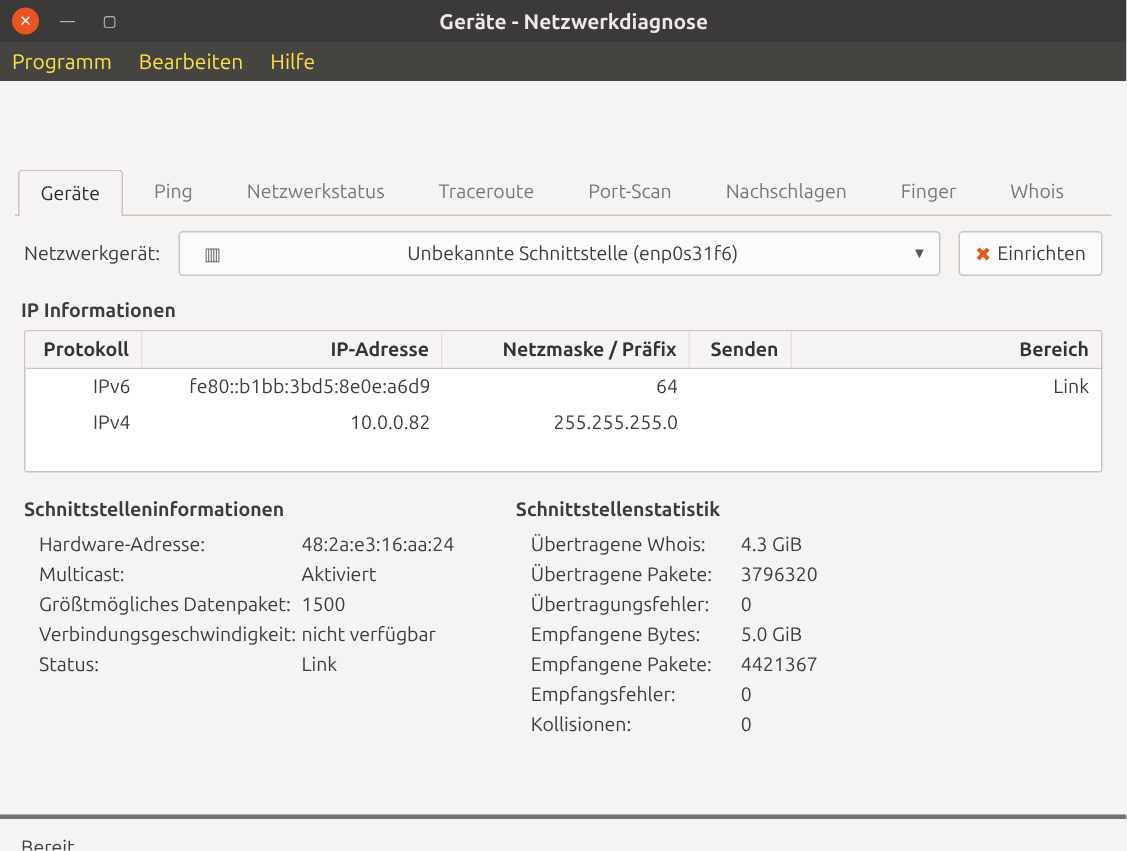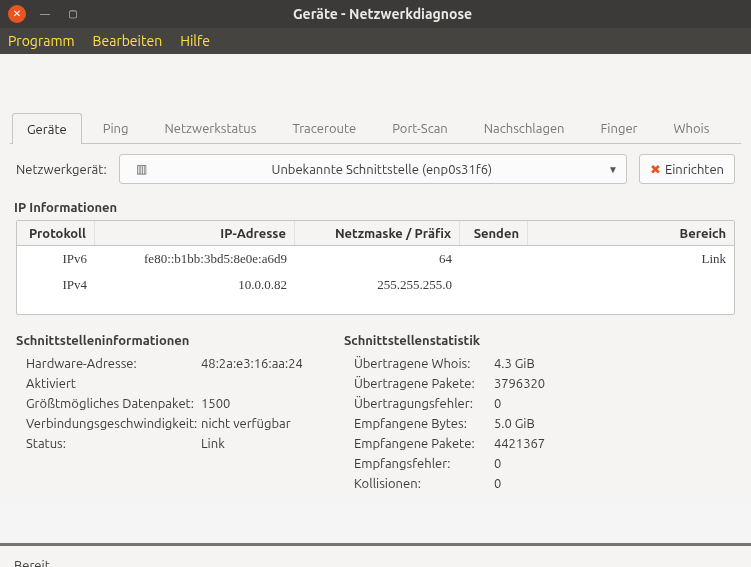--- a/index.html
+++ b/index.html
@@ -23,21 +23,21 @@
 .device-select-text { flex: 1; text-align: center; font-size: 13px; color: #3c3c3c; }
 .device-select-arrow { color: #555; font-size: 10px; }
 .configure-btn { height: 30px; border: 1px solid #c9c6c2; border-radius: 3px; background: #fbfbfb; display: flex; align-items: center; padding: 0 10px; gap: 4px; cursor: pointer; }
 .section-title { font-weight: bold; font-size: 13px; margin: 4px 0 6px 4px; }
 .ip-table { width: calc(100% - 12px); margin: 0 6px 14px 6px; border: 1px solid #c9c6c2; border-radius: 2px; background: #fff; text-align: right; }
 .ip-head, .ip-row { display: flex; }
 .ip-head { border-bottom: 1px solid #c9c6c2; }
 .ip-cell { padding: 5px 8px; font-size: 13px; border-right: 1px solid #e3e0dd; }
 .ip-head .ip-cell { font-weight: bold; color: #333; background: #f5f4f2; }
 .c1 { width: 78px; } .c2 { width: 200px; } .c3 { width: 165px; } .c4 { width: 68px; } .c5 { flex: 1; border-right: none; }
-.ip-body .ip-cell { border-right: none; font-family: Liberation Serif, serif; }
+.ip-body .ip-cell { border-right: none; }
 .ip-body { min-height: 68px; }
 .info-cols { display: flex; gap: 41px; padding: 0 6px 10px 6px; }
 .info-col { }
 .kv { display: flex; padding: 3px 0; font-size: 13px; }
 .kv-k { min-width: 175px; }
 .kv-v { }
 .statusbar { border-top: 3px solid #737373; padding: 12px 14px; font-size: 13px; color: #404040; background: #f5f4f2; margin-top: 40px; }
 .info-col .section-title { margin-left: 0; }
 .info-col .kv { margin-left: 10px; }
 </style>
@@ -119,20 +119,21 @@
   </div>
 
   <div class="info-cols">
     <div class="info-col">
       <div class="section-title">Schnittstelleninformationen</div>
       <div class="kv">
           <span class="kv-k">Hardware-Adresse:</span>
           <span class="kv-v">48:2a:e3:16:aa:24</span>
         </div>
       <div class="kv">
+          <span class="kv-k">Multicast:</span>
           <span class="kv-v">Aktiviert</span>
         </div>
       <div class="kv">
           <span class="kv-k">Größtmögliches Datenpaket:</span>
           <span class="kv-v">1500</span>
         </div>
       <div class="kv">
           <span class="kv-k">Verbindungsgeschwindigkeit:</span>
           <span class="kv-v">nicht verfügbar</span>
         </div>

